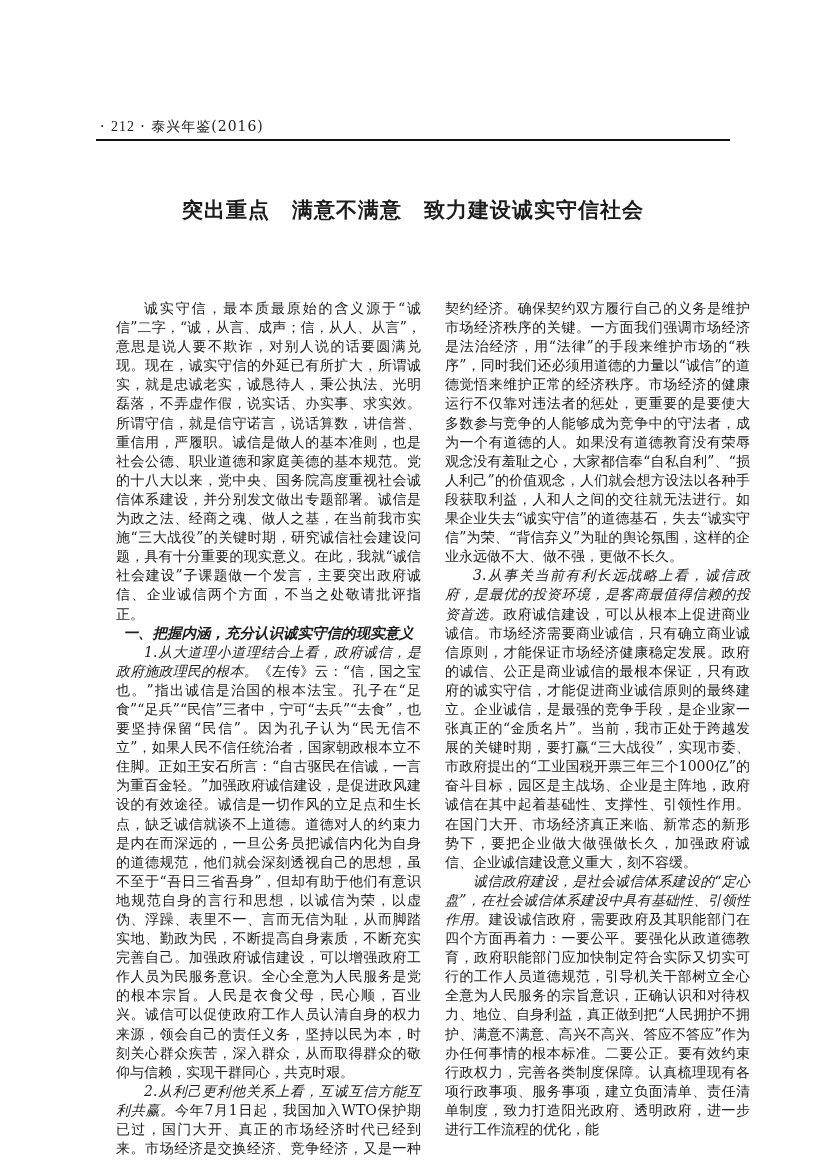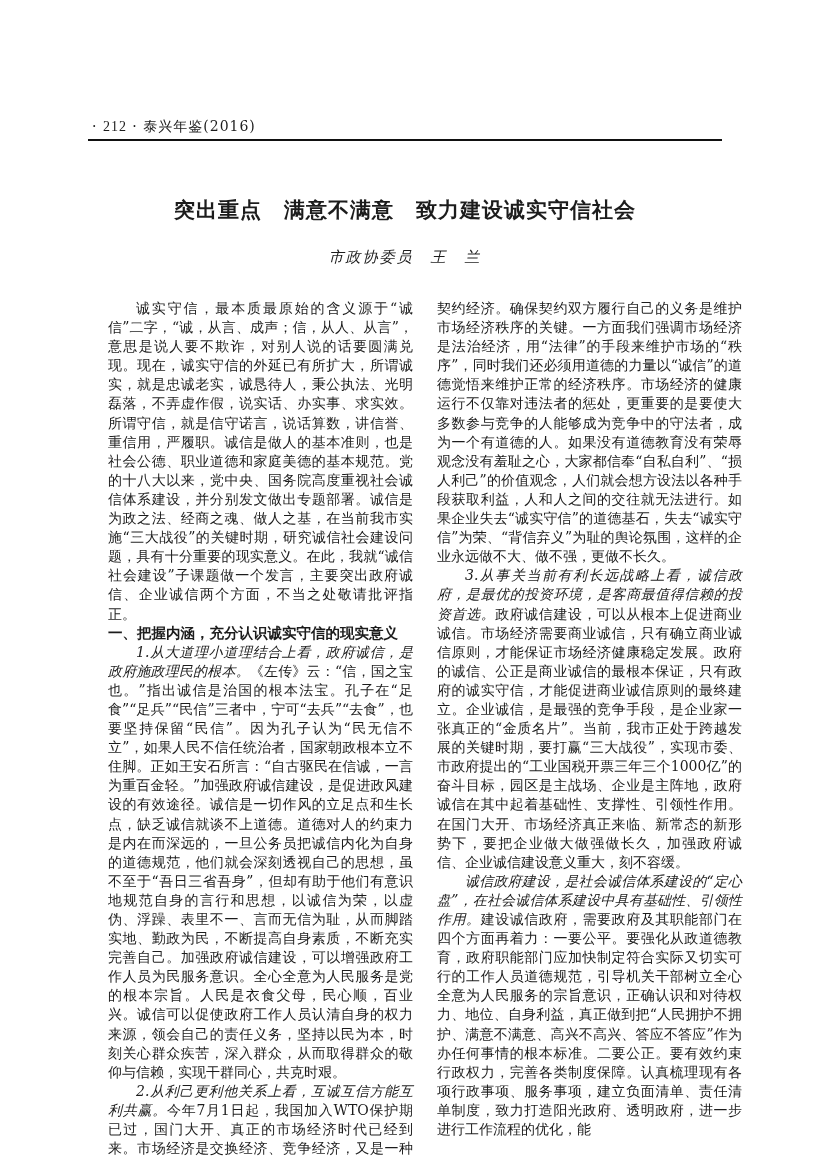--- a/index.html
+++ b/index.html
@@ -7,21 +7,21 @@
   body {
     width: 826px;
     height: 1169px;
     position: relative;
     font-family: "DejaVu Serif", "Liberation Serif", serif;
     color: #1c1c1c;
     overflow: hidden;
   }
   .page {
     position: absolute;
-    left: 88px;
+    left: 96px;
     top: 0;
     width: 634px;
     height: 1169px;
   }
   .running-head {
     position: absolute;
     top: 118px;
     left: 4px;
     font-size: 14px;
     letter-spacing: 1px;
@@ -77,41 +77,41 @@
     word-break: break-all;
   }
   .para .kai {
     font-style: italic;
   }
   .section-heading {
     font-family: "DejaVu Sans", "Liberation Sans", sans-serif;
     font-weight: bold;
     font-size: 14.5px;
     line-height: 19.1px;
-    text-align: left;
+    text-align: center;
     text-indent: 0;
+    font-style: italic;
   }
 </style>
 </head>
 <body>
 
 <div class="page">
 
   <div class="running-head">
     <span>·</span>
     <span class="num">212</span>
     <span>·</span>
     <span>泰兴年鉴(2016)</span>
   </div>
 
   <div class="head-rule"></div>
 
   <div class="article-title">突出重点　满意不满意　致力建设诚实守信社会</div>
 
-  <div class="article-byline">市政协委员　王　兰</div>
 
   <div class="article-body">
       <p class="para"><span class="song">诚实守信，最本质最原始的含义源于“诚信”二字，“诚，从言、成声；信，从人、从言”，意思是说人要不欺诈，对别人说的话要圆满兑现。现在，诚实守信的外延已有所扩大，所谓诚实，就是忠诚老实，诚恳待人，秉公执法、光明磊落，不弄虚作假，说实话、办实事、求实效。所谓守信，就是信守诺言，说话算数，讲信誉、重信用，严履职。诚信是做人的基本准则，也是社会公德、职业道德和家庭美德的基本规范。党的十八大以来，党中央、国务院高度重视社会诚信体系建设，并分别发文做出专题部署。诚信是为政之法、经商之魂、做人之基，在当前我市实施“三大战役”的关键时期，研究诚信社会建设问题，具有十分重要的现实意义。在此，我就“诚信社会建设”子课题做一个发言，主要突出政府诚信、企业诚信两个方面，不当之处敬请批评指正。</span></p>
       <h2 class="section-heading">一、把握内涵，充分认识诚实守信的现实意义</h2>
       <p class="para"><span class="kai">1.从大道理小道理结合上看，政府诚信，是政府施政理民的根本。</span><span class="song">《左传》云：“信，国之宝也。”指出诚信是治国的根本法宝。孔子在“足食”“足兵”“民信”三者中，宁可“去兵”“去食”，也要坚持保留“民信”。因为孔子认为“民无信不立”，如果人民不信任统治者，国家朝政根本立不住脚。正如王安石所言：“自古驱民在信诚，一言为重百金轻。”加强政府诚信建设，是促进政风建设的有效途径。诚信是一切作风的立足点和生长点，缺乏诚信就谈不上道德。道德对人的约束力是内在而深远的，一旦公务员把诚信内化为自身的道德规范，他们就会深刻透视自己的思想，虽不至于“吾日三省吾身”，但却有助于他们有意识地规范自身的言行和思想，以诚信为荣，以虚伪、浮躁、表里不一、言而无信为耻，从而脚踏实地、勤政为民，不断提高自身素质，不断充实完善自己。加强政府诚信建设，可以增强政府工作人员为民服务意识。全心全意为人民服务是党的根本宗旨。人民是衣食父母，民心顺，百业兴。诚信可以促使政府工作人员认清自身的权力来源，领会自己的责任义务，坚持以民为本，时刻关心群众疾苦，深入群众，从而取得群众的敬仰与信赖，实现干群同心，共克时艰。</span></p>
       <p class="para"><span class="kai">2.从利己更利他关系上看，互诚互信方能互利共赢。</span><span class="song">今年7月1日起，我国加入WTO保护期已过，国门大开、真正的市场经济时代已经到来。市场经济是交换经济、竞争经济，又是一种契约经济。确保契约双方履行自己的义务是维护市场经济秩序的关键。一方面我们强调市场经济是法治经济，用“法律”的手段来维护市场的“秩序”，同时我们还必须用道德的力量以“诚信”的道德觉悟来维护正常的经济秩序。市场经济的健康运行不仅靠对违法者的惩处，更重要的是要使大多数参与竞争的人能够成为竞争中的守法者，成为一个有道德的人。如果没有道德教育没有荣辱观念没有羞耻之心，大家都信奉“自私自利”、“损人利己”的价值观念，人们就会想方设法以各种手段获取利益，人和人之间的交往就无法进行。如果企业失去“诚实守信”的道德基石，失去“诚实守信”为荣、“背信弃义”为耻的舆论氛围，这样的企业永远做不大、做不强，更做不长久。</span></p>
       <p class="para"><span class="kai">3.从事关当前有利长远战略上看，诚信政府，是最优的投资环境，是客商最值得信赖的投资首选。</span><span class="song">政府诚信建设，可以从根本上促进商业诚信。市场经济需要商业诚信，只有确立商业诚信原则，才能保证市场经济健康稳定发展。政府的诚信、公正是商业诚信的最根本保证，只有政府的诚实守信，才能促进商业诚信原则的最终建立。企业诚信，是最强的竞争手段，是企业家一张真正的“金质名片”。当前，我市正处于跨越发展的关键时期，要打赢“三大战役”，实现市委、市政府提出的“工业国税开票三年三个1000亿”的奋斗目标，园区是主战场、企业是主阵地，政府诚信在其中起着基础性、支撑性、引领性作用。在国门大开、市场经济真正来临、新常态的新形势下，要把企业做大做强做长久，加强政府诚信、企业诚信建设意义重大，刻不容缓。</span></p>
       <p class="para"><span class="kai">诚信政府建设，是社会诚信体系建设的“定心盘”，在社会诚信体系建设中具有基础性、引领性作用。</span><span class="song">建设诚信政府，需要政府及其职能部门在四个方面再着力：一要公平。要强化从政道德教育，政府职能部门应加快制定符合实际又切实可行的工作人员道德规范，引导机关干部树立全心全意为人民服务的宗旨意识，正确认识和对待权力、地位、自身利益，真正做到把“人民拥护不拥护、满意不满意、高兴不高兴、答应不答应”作为办任何事情的根本标准。二要公正。要有效约束行政权力，完善各类制度保障。认真梳理现有各项行政事项、服务事项，建立负面清单、责任清单制度，致力打造阳光政府、透明政府，进一步进行工作流程的优化，能</span></p>
     </div>
 

